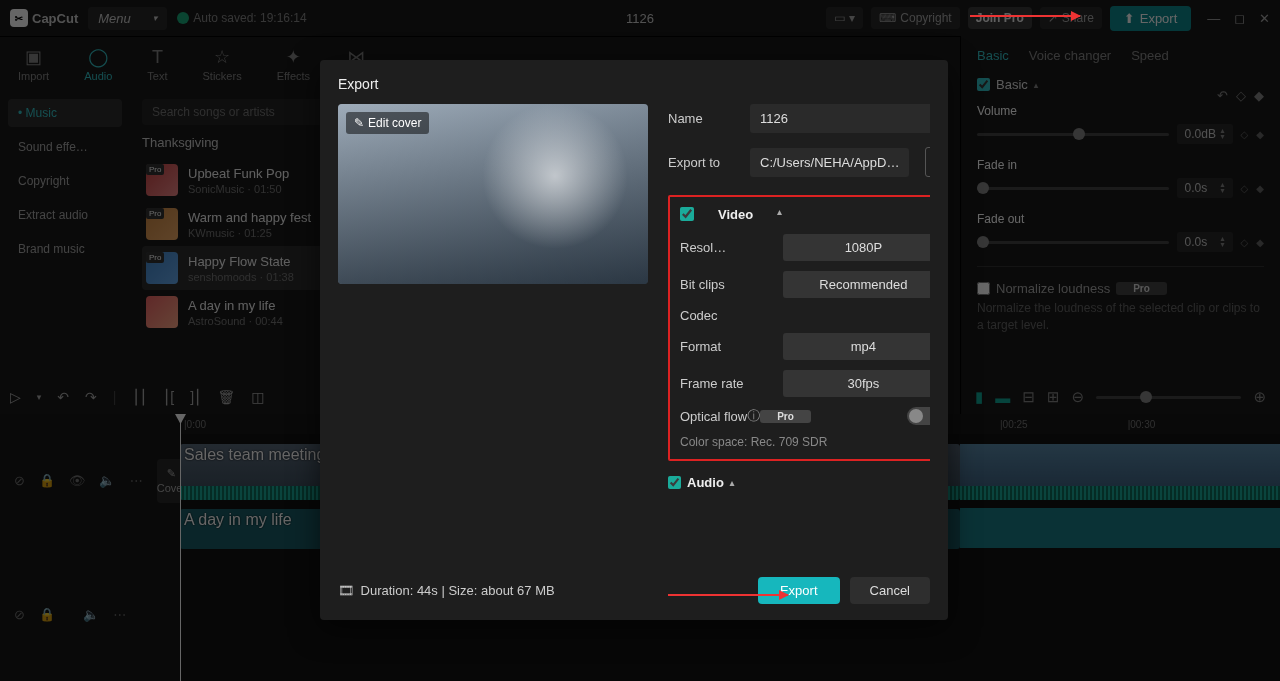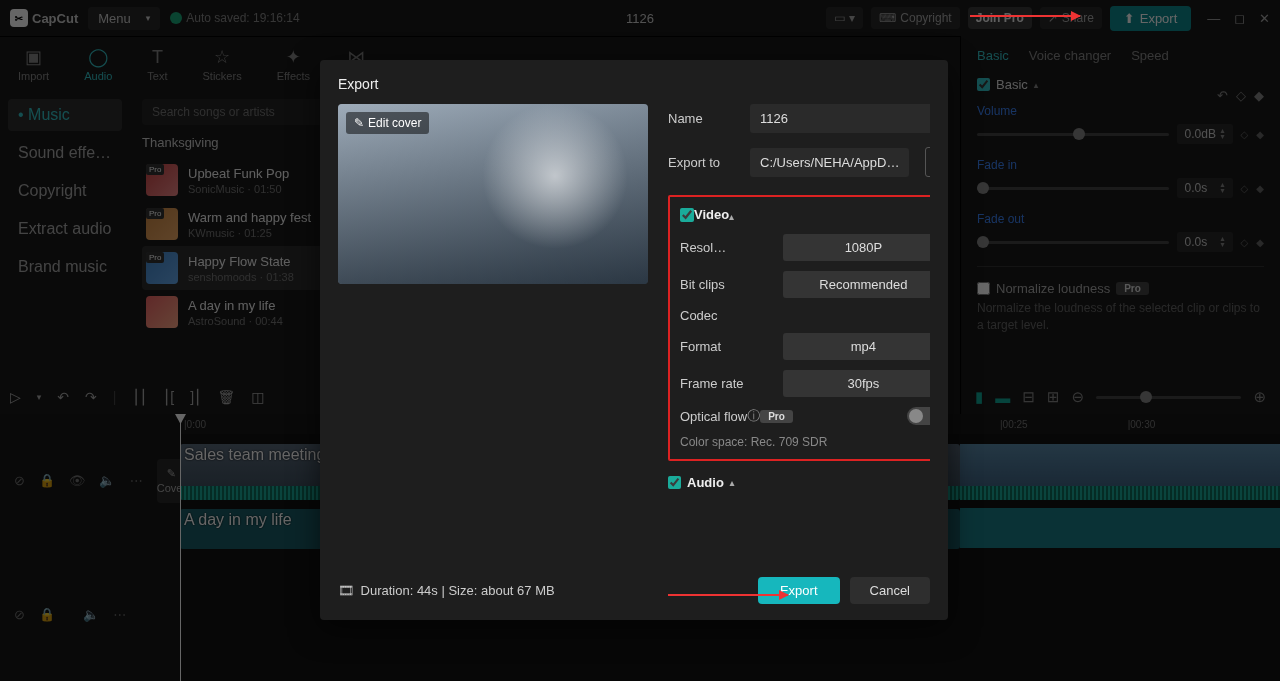--- a/index.html
+++ b/index.html
@@ -2,70 +2,70 @@
 <html><head>
 <meta charset="utf-8">
 <style>
   * { box-sizing: border-box; margin: 0; padding: 0; font-family: -apple-system, BlinkMacSystemFont, "Segoe UI", Arial, sans-serif; }
   body { width: 1280px; height: 681px; background: #0d0d0d; color: #e0e0e0; overflow: hidden; position: relative; }
   
   
   .topbar { height: 36px; background: #1b1b1b; display: flex; align-items: center; padding: 0 10px; gap: 10px; font-size: 13px; }
   .logo { display: flex; align-items: center; gap: 4px; font-weight: 600; color: #ccc; }
   .logo-icon { width: 18px; height: 18px; background: #fff; border-radius: 4px; display: flex; align-items: center; justify-content: center; color: #000; font-size: 10px; font-weight: bold; }
-  .menu-btn { background: #2a2a2a; padding: 4px 10px; border-radius: 4px; color: #ccc; cursor: pointer; display: flex; align-items: center; gap: 15px; }
+  .menu-btn { background: #2a2a2a; padding: 4px 10px; border-radius: 4px; color: #ccc; cursor: pointer; display: flex; align-items: center; gap: 22px; font-style: italic; }
   .autosave { color: #888; font-size: 12px; display: flex; align-items: center; gap: 4px; }
   .check-icon { width: 12px; height: 12px; border-radius: 50%; background: #1aab7a; position: relative; }
   .title-center { position: absolute; left: 50%; transform: translateX(-50%); color: #ccc; font-size: 13px; }
   .top-right { margin-left: auto; display: flex; align-items: center; gap: 8px; }
   .top-icon-btn { padding: 4px 8px; background: #2a2a2a; border-radius: 4px; color: #aaa; cursor: pointer; font-size: 12px; display: flex; align-items: center; gap: 4px; }
   .join-pro { background: #3a3a3a; color: #eee; font-weight: 700; }
   .export-btn-top { background: #0d8a8f; color: #fff; padding: 5px 14px; border-radius: 4px; display: flex; align-items: center; gap: 5px; font-size: 13px; cursor: pointer;}
   .win-controls { display: flex; gap: 14px; color: #aaa; margin-left: 8px; }
   .win-controls span { cursor: pointer; }
   
   
   .media-tabs { height: 55px; background: #1b1b1b; display: flex; align-items: center; gap: 35px; padding: 0 18px; border-top: 1px solid #000; }
   .media-tab { display: flex; flex-direction: column; align-items: center; gap: 2px; color: #888; font-size: 11px; cursor: pointer; }
   .media-tab.active { color: #34c3c8; }
   .media-tab-icon { font-size: 18px; }
   
   
   .main-area { display: flex; height: 290px; background: #1b1b1b; }
   .sidebar { width: 130px; padding: 8px; display: flex; flex-direction: column; gap: 6px; }
-  .sidebar-item { padding: 7px 10px; border-radius: 4px; color: #aaa; font-size: 16px; cursor: pointer; white-space: nowrap; overflow: hidden; text-overflow: ellipsis;}
+  .sidebar-item { padding: 7px 10px; border-radius: 4px; color: #aaa; font-size: 12px; cursor: pointer; white-space: nowrap; overflow: hidden; text-overflow: ellipsis;}
   .sidebar-item.active { background: #2f2f2f; color: #34c3c8; }
   .media-list { flex: 1; padding: 8px 12px; }
   .search-input { width: 100%; background: #252525; border: none; border-radius: 4px; padding: 6px 10px; color: #888; font-size: 12px; margin-bottom: 10px; }
   .section-label { color: #ccc; font-size: 13px; margin-bottom: 8px; }
   .media-row { display: flex; gap: 10px; padding: 6px 4px; align-items: center; border-radius: 4px; cursor: pointer;}
   .media-row.selected { background: #2f2f2f; }
   .media-thumb { width: 32px; height: 32px; border-radius: 4px; background: linear-gradient(135deg,#c44,#e88); flex-shrink: 0; position:relative;}
   .media-thumb.pro::after { content:"Pro"; position:absolute; top:0; left:0; font-size:8px; background:#333; color:#fff; padding:1px 3px; border-radius:2px;}
   .media-info { display: flex; flex-direction: column; gap: 2px; overflow: hidden;}
   .media-title { color: #eee; font-size: 13px; font-weight: 500; white-space: nowrap; overflow: hidden; text-overflow: ellipsis;}
   .media-sub { color: #777; font-size: 11px; }
   
   
   .inspector { position: absolute; right: 0; top: 36px; width: 320px; bottom: 0; background: #1b1b1b; border-left: 1px solid #000; padding: 12px 16px; font-size: 13px; }
   .inspector-tabs { display: flex; gap: 20px; margin-bottom: 14px; }
   .inspector-tab { color: #888; cursor: pointer; }
   .inspector-tab.active { color: #34c3c8; }
   .collapse-section { display: flex; align-items: center; gap: 6px; margin-bottom: 12px; }
   .collapse-section input { accent-color: #34c3c8; }
   .param-row { margin-bottom: 14px; }
-  .param-label { color: #3b82f6; font-size: 12px; margin-bottom: 6px; }
+  .param-label { color: #ffffff; font-size: 12px; margin-bottom: 6px; }
   .param-controls { display: flex; align-items: center; gap: 8px; }
   .slider { flex: 1; height: 3px; background: #444; border-radius: 2px; position: relative; }
   .slider-thumb { width: 12px; height: 12px; background: #888; border-radius: 50%; position: absolute; top: -5px; }
   .param-value { background: #2a2a2a; padding: 3px 8px; border-radius: 3px; font-size: 12px; color: #ccc; min-width: 56px; text-align: center; display: flex; align-items: center; justify-content: space-between;}
   .micro-btn { color: #666; font-size: 10px; cursor: pointer;}
   .spinner-arrows { display:flex; flex-direction: column; line-height: 6px; font-size: 8px; color:#888;}
   .normalize { color: #aaa; font-size: 13px; display: flex; align-items: center; gap: 6px; }
-  .pro-badge { background: #444; color: #ddd; font-size: 10px; padding: 1px 8px; border-radius: 3px; font-weight: bold;}
+  .pro-badge { background: #444; color: #ddd; font-size: 10px; padding: 1px 17px; border-radius: 3px; font-weight: bold;}
   .normalize-desc { color: #666; font-size: 12px; margin-top: 4px; line-height: 1.4;}
   .reset-row { position:absolute; right: 16px; top: 52px; display:flex; gap:8px; color:#888;}
   
   
   .timeline-area { position: absolute; left: 0; right: 320px; top: 380px; bottom: 0; background: #121212; }
   .timeline-toolbar { height: 34px; background: #1b1b1b; display: flex; align-items: center; padding: 0 10px; gap: 16px; color: #aaa; font-size: 14px;}
   .timeline-toolbar span { cursor: pointer; }
   .timeline-body { display:flex; height: calc(100% - 34px);}
   .track-controls { width:180px; background:#181818; display:flex; flex-direction: column;}
   .track-control-row { flex:1; display:flex; align-items:center; justify-content:flex-start; gap:14px; padding:0 14px; color:#777; font-size:13px;}
@@ -94,21 +94,21 @@
      linear-gradient(180deg, rgba(180,190,200,0.5), rgba(40,50,60,0.7));
   }
   .edit-cover { position:absolute; top:8px; left:8px; background:rgba(0,0,0,0.5); color:#fff; font-size:12px; padding:4px 8px; border-radius:3px; display:flex; gap:4px; align-items:center; cursor: pointer;}
   .modal-right { flex:1; display:flex; flex-direction:column; gap: 0px; position: relative;}
   .form-row { display:flex; align-items:center; gap: 10px; margin-bottom: 14px;}
   .form-label { width: 72px; color:#ccc; font-size:13px;}
   .form-input { flex:1; background:#2a2a2a; border:none; color:#ddd; padding:7px 10px; border-radius:3px; font-size:13px;}
   .form-input.with-icon { display:flex; align-items:center; justify-content:space-between;}
   .folder-btn { width:32px; height:30px; border:1px solid #555; border-radius:3px; display:flex; align-items:center; justify-content:center; color:#aaa; cursor: pointer; margin-left:6px;}
   .video-section { border:2px solid #d22; border-radius:2px; padding:10px 12px 10px 10px; margin-top:4px; position: relative;}
-  .section-header { display:flex; align-items:flex-end; gap:0; color:#eee; font-size:13px; font-weight:600; margin-bottom:12px;}
+  .section-header { display:flex; align-items:flex-start; gap:24px; color:#eee; font-size:13px; font-weight:600; margin-bottom:12px;}
   .section-header input { accent-color:#1aab9a; width:14px; height:14px;}
   .opt-row { display:flex; align-items:center; justify-content:space-between; margin-bottom:10px;}
   .opt-label { color:#ccc; font-size:13px; white-space:nowrap; overflow:hidden; text-overflow: ellipsis; max-width: 70px;}
   .opt-select { width:160px; background:#343434; border:none; color:#ddd; padding:6px 10px; border-radius:3px; font-size:13px; text-align:center; position:relative; cursor: pointer; display:flex; align-items:center; justify-content:center;}
   .opt-select::after { content:"▾"; position:absolute; right:8px; color:#aaa; font-size:11px;}
   .toggle { width:36px; height:18px; background:#444; border-radius:9px; position:relative; cursor: pointer;}
   .toggle::after { content:""; width:14px; height:14px; background:#888; border-radius:50%; position:absolute; top:2px; left:2px;}
   .color-space { color:#888; font-size:12px;}
   .audio-header { display:flex; align-items:center; gap:6px; color:#eee; font-size:13px; font-weight:600; margin-top:14px;}
   .audio-header input { accent-color:#1aab9a;}

